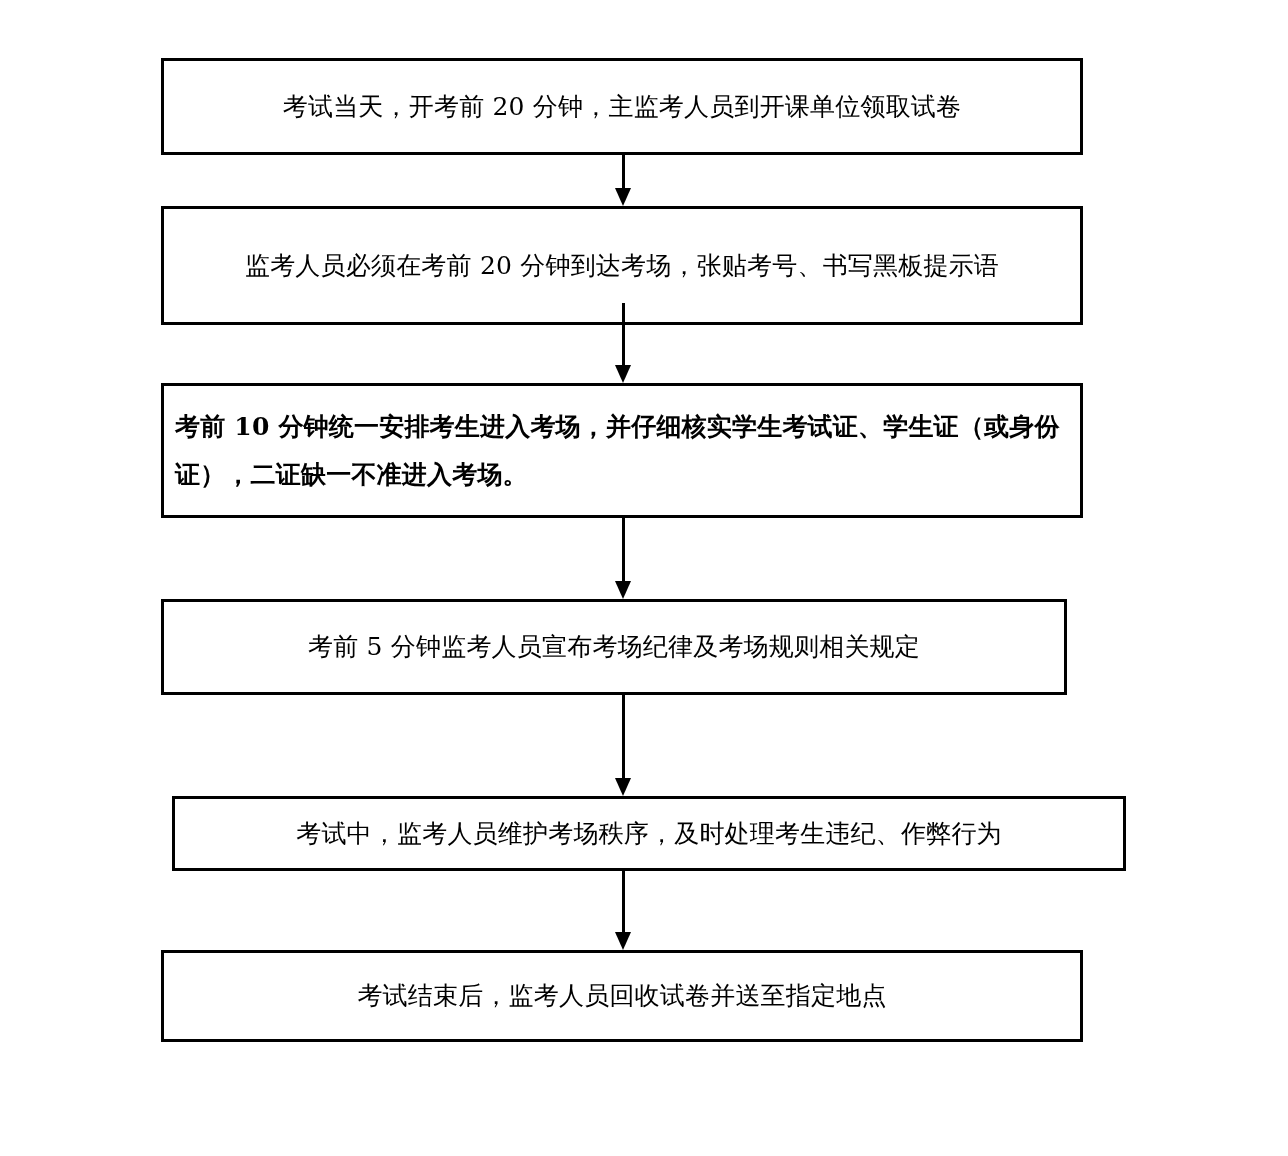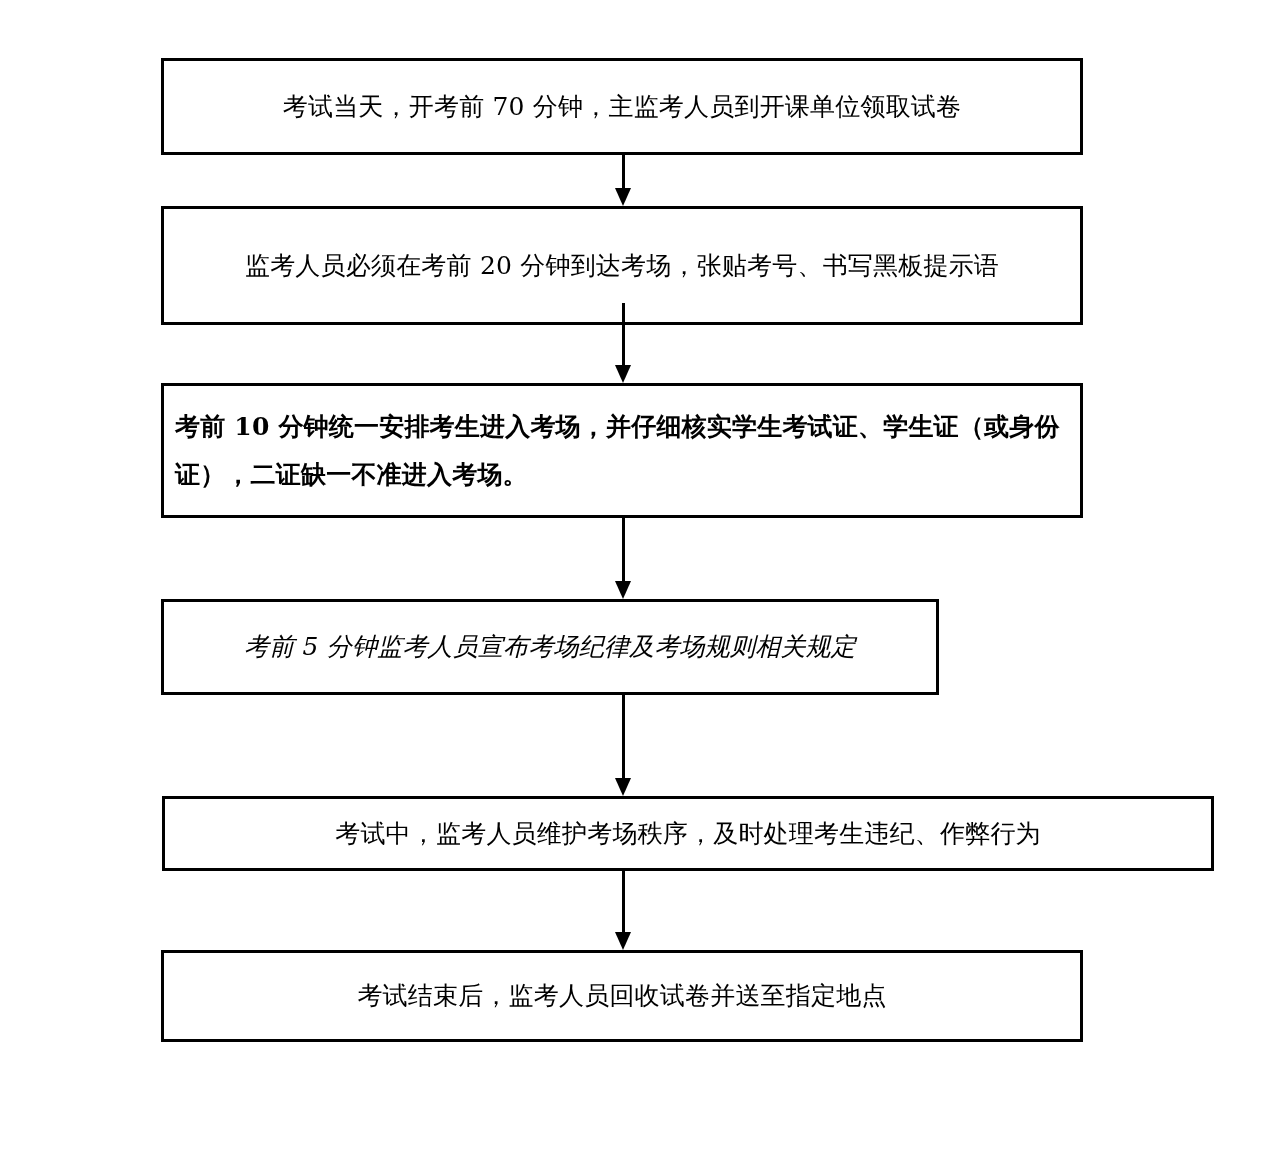--- a/index.html
+++ b/index.html
@@ -75,21 +75,21 @@
     border-right: 8px solid transparent;
     border-top: 18px solid #000000;
   }
 </style>
 </head>
 <body>
 
 <div id="flowchart">
 
   <div class="node align-center" style="left:161px; top:58px; width:922px; height:97px;">
-    <div class="node-text">考试当天，开考前 70 分钟，主监考人员到开课单位领取试卷</div>
+    <div class="node-text">考试当天，开考前 20 分钟，主监考人员到开课单位领取试卷</div>
   </div>
 
   <div class="connector" style="left:611px; top:155px; height:51px;">
     <div class="stem" style="height:33px;"></div>
     <div class="head"></div>
   </div>
 
   <div class="node align-center" style="left:161px; top:206px; width:922px; height:119px;">
     <div class="node-text">监考人员必须在考前 20 分钟到达考场，张贴考号、书写黑板提示语</div>
   </div>
@@ -101,30 +101,30 @@
 
   <div class="node align-left" style="left:161px; top:383px; width:922px; height:135px;">
     <div class="node-text">考前 10 分钟统一安排考生进入考场，并仔细核实学生考试证、学生证（或身份证），二证缺一不准进入考场。</div>
   </div>
 
   <div class="connector" style="left:611px; top:518px; height:81px;">
     <div class="stem" style="height:63px;"></div>
     <div class="head"></div>
   </div>
 
-  <div class="node align-center" style="left:161px; top:599px; width:778px; height:96px;font-style:italic;">
+  <div class="node align-center" style="left:161px; top:599px; width:906px; height:96px;">
     <div class="node-text">考前 5 分钟监考人员宣布考场纪律及考场规则相关规定</div>
   </div>
 
   <div class="connector" style="left:611px; top:695px; height:101px;">
     <div class="stem" style="height:83px;"></div>
     <div class="head"></div>
   </div>
 
-  <div class="node align-center" style="left:162px; top:796px; width:1052px; height:75px;">
+  <div class="node align-center" style="left:172px; top:796px; width:954px; height:75px;">
     <div class="node-text">考试中，监考人员维护考场秩序，及时处理考生违纪、作弊行为</div>
   </div>
 
   <div class="connector" style="left:611px; top:871px; height:79px;">
     <div class="stem" style="height:61px;"></div>
     <div class="head"></div>
   </div>
 
   <div class="node align-center" style="left:161px; top:950px; width:922px; height:92px;">
     <div class="node-text">考试结束后，监考人员回收试卷并送至指定地点</div>

